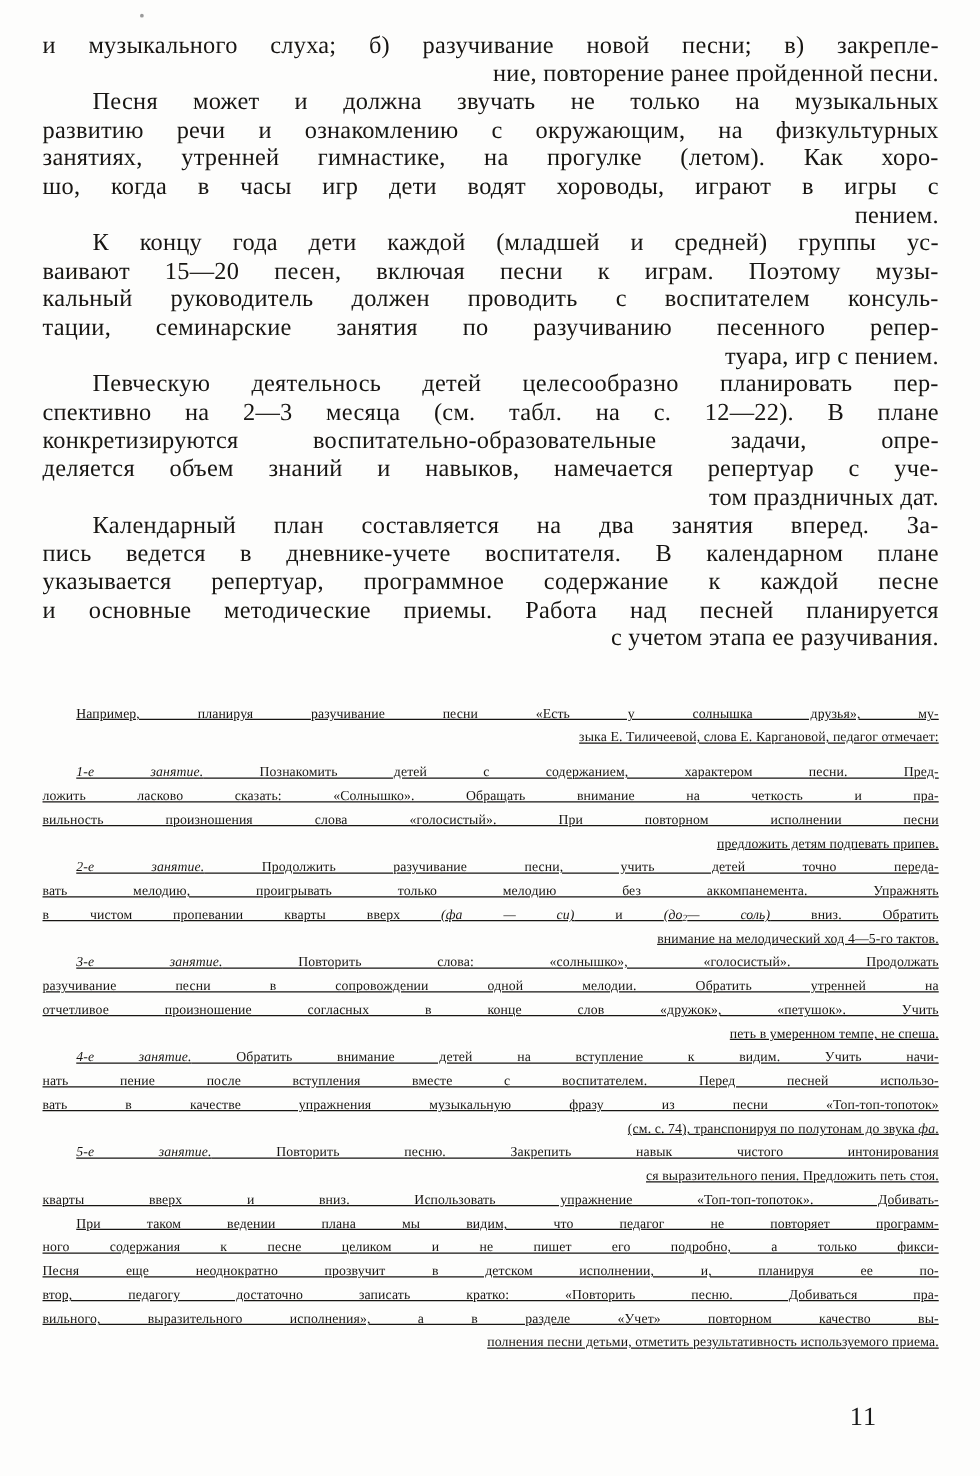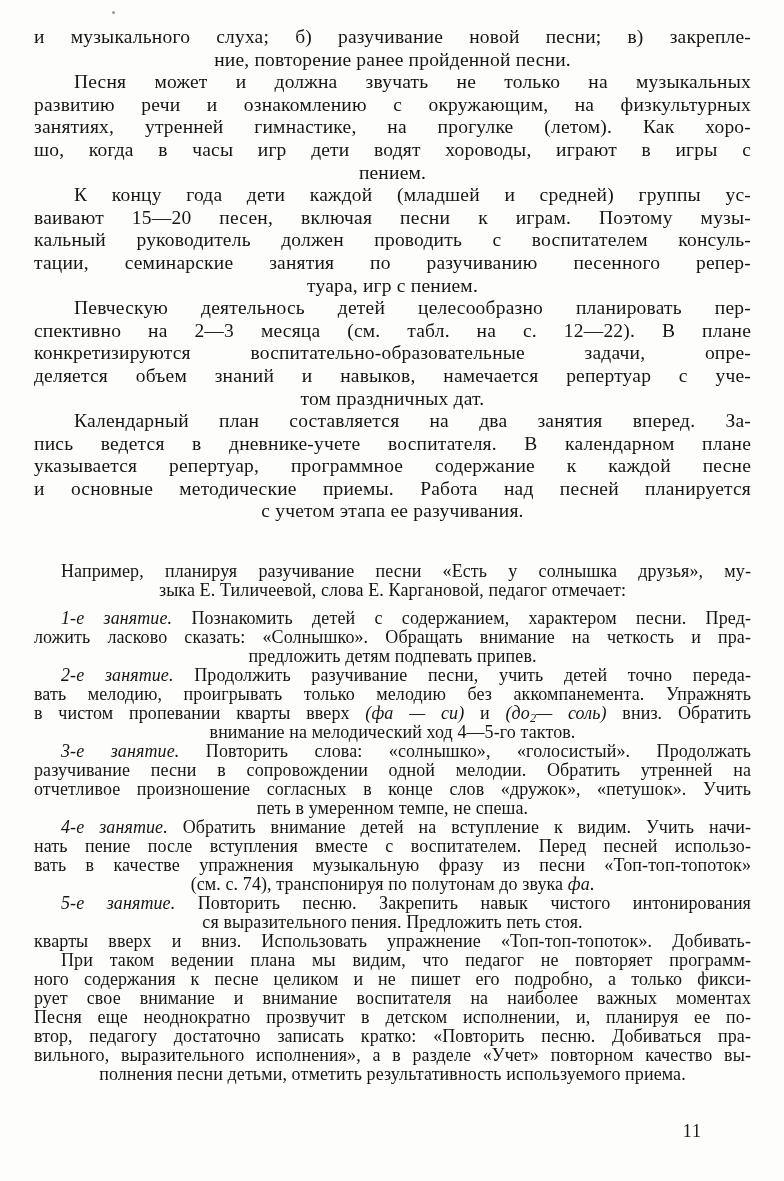--- a/index.html
+++ b/index.html
@@ -21,50 +21,51 @@
     left: 34px;
     top: 26px;
     width: 717px;
   }
   .sec.large {
     font-size: 19.5px;
     line-height: 22.6px;
     letter-spacing: 0.2px;
   }
   .sec.small {
-    font-size: 18px;
+    font-size: 11px;
     line-height: 19px;
     letter-spacing: 0.1px;
     margin-top: 39px;
+    text-decoration: underline;
   }
   
   .sec.small .para:first-child {
     margin-bottom: 9px;
   }
   .line {
-    text-align: center;
+    text-align: right;
     white-space: normal;
   }
   .line.j {
     text-align: justify;
     text-align-last: justify;
   }
   .sec.large .line.ind { text-indent: 40px; }
   .sec.small .line.ind { text-indent: 27px; }
   .it { font-style: italic; }
   sub {
     font-size: 68%;
     line-height: 0;
     vertical-align: -0.25em;
   }
   .page-number {
     position: absolute;
     right: 82px;
     top: 1121px;
-    font-size: 18px;
+    font-size: 21px;
     letter-spacing: 1px;
     color: #1a1a1a;
   }
   .speck {
     position: absolute;
     left: 112px;
     top: 11px;
     width: 3px;
     height: 3px;
     border-radius: 50%;
@@ -112,20 +113,21 @@
         </div>
       </section>
       <section class="sec small">
         <div class="para">
           <div class="line j ind"><span>Например, планируя разучивание песни «Есть у солнышка друзья», му-</span></div>
           <div class="line"><span>зыка Е. Тиличеевой, слова Е. Каргановой, педагог отмечает:</span></div>
         </div>
         <div class="para">
           <div class="line j ind"><span class="it">1-е занятие.</span><span> Познакомить детей с содержанием, характером песни. Пред-</span></div>
           <div class="line j"><span>ложить ласково сказать: «Солнышко». Обращать внимание на четкость и пра-</span></div>
+          <div class="line j"><span>вильность произношения слова «голосистый». При повторном исполнении песни</span></div>
           <div class="line"><span>предложить детям подпевать припев.</span></div>
         </div>
         <div class="para">
           <div class="line j ind"><span class="it">2-е занятие.</span><span> Продолжить разучивание песни, учить детей точно переда-</span></div>
           <div class="line j"><span>вать мелодию, проигрывать только мелодию без аккомпанемента. Упражнять</span></div>
           <div class="line j"><span>в чистом пропевании кварты вверх </span><span class="it">(фа — си)</span><span> и </span><span class="it">(до</span><span class="it"><sub>2</sub></span><span class="it">— соль)</span><span> вниз. Обратить</span></div>
           <div class="line"><span>внимание на мелодический ход 4—5-го тактов.</span></div>
         </div>
         <div class="para">
           <div class="line j ind"><span class="it">3-е занятие.</span><span> Повторить слова: «солнышко», «голосистый». Продолжать</span></div>
@@ -140,21 +142,20 @@
           <div class="line"><span>(см. с. 74), транспонируя по полутонам до звука </span><span class="it">фа</span><span>.</span></div>
         </div>
         <div class="para">
           <div class="line j ind"><span class="it">5-е занятие.</span><span> Повторить песню. Закрепить навык чистого интонирования</span></div>
           <div class="line"><span>ся выразительного пения. Предложить петь стоя.</span></div>
           <div class="line j"><span>кварты вверх и вниз. Использовать упражнение «Топ-топ-топоток». Добивать-</span></div>
         </div>
         <div class="para">
           <div class="line j ind"><span>При таком ведении плана мы видим, что педагог не повторяет программ-</span></div>
           <div class="line j"><span>ного содержания к песне целиком и не пишет его подробно, а только фикси-</span></div>
-          <div class="line j"><span>рует свое внимание и внимание воспитателя на наиболее важных моментах</span></div>
           <div class="line j"><span>Песня еще неоднократно прозвучит в детском исполнении, и, планируя ее по-</span></div>
           <div class="line j"><span>втор, педагогу достаточно записать кратко: «Повторить песню. Добиваться пра-</span></div>
           <div class="line j"><span>вильного, выразительного исполнения», а в разделе «Учет» повторном качество вы-</span></div>
           <div class="line"><span>полнения песни детьми, отметить результативность используемого приема.</span></div>
         </div>
       </section>
     </main>
   <div class="page-number">11</div>
 </div>
 

